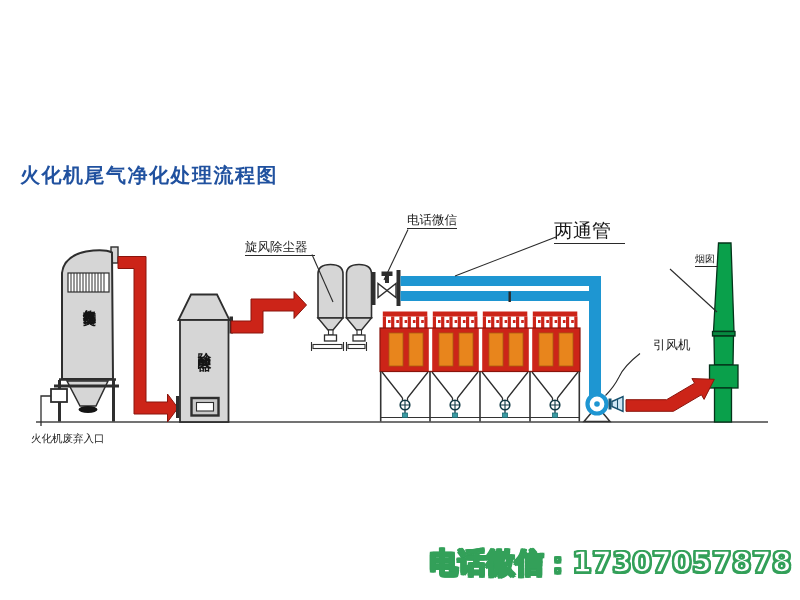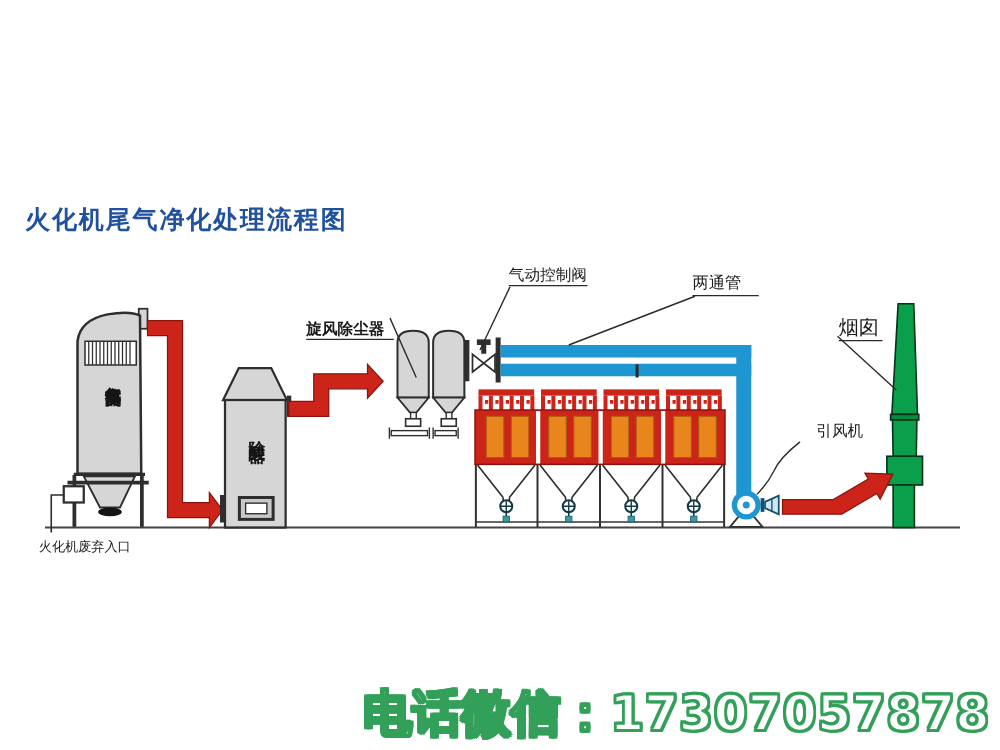--- a/index.html
+++ b/index.html
@@ -8,26 +8,26 @@
   #stage svg{position:absolute;left:0;top:0;}
   .lbl{position:absolute;font-size:12.5px;color:#1a1a1a;line-height:1.15;white-space:nowrap;}
   .underlined{border-bottom:1.2px solid #2a2a2a;padding-bottom:1px;}
   #title{position:absolute;left:20px;top:162px;font-size:20px;font-weight:bold;
          letter-spacing:1.5px;color:#20519f;white-space:nowrap;}
   .vtext{position:absolute;writing-mode:vertical-rl;text-orientation:upright;
          font-weight:bold;color:#151515;white-space:nowrap;}
   #hx-label{left:80px;top:299px;font-size:13px;letter-spacing:0.5px;}
   #deacid-label{left:196px;top:341px;font-size:13.5px;letter-spacing:3px;}
   #inlet-label{left:31px;top:432px;font-size:10.5px;}
-  #cyclone-label{left:245px;top:256px;padding-right:7px;font-weight:bold;}
+  #cyclone-label{left:245px;top:240px;padding-right:7px;}
   #valve-label{left:407px;top:213px;}
-  #pipe-label{left:554px;top:220px;padding-right:14px;font-size:13px;}
-  #chimney-label{left:671px;top:253px;padding-right:3px;font-size:16px;}
+  #pipe-label{left:554px;top:220px;padding-right:14px;font-size:19px;}
+  #chimney-label{left:695px;top:253px;padding-right:3px;font-size:10px;}
   #fan-label{left:640px;top:338px;margin-left:13px;}
-  #phone{position:absolute;right:8px;top:544px;font-size:39px;font-weight:bold;
+  #phone{position:absolute;right:8px;top:544px;font-size:28px;font-weight:bold;
          letter-spacing:0.5px;color:#ffffff;white-space:nowrap;
          -webkit-text-stroke:1.6px #33a059;
          text-shadow:-1.5px -1.5px 0 #33a059,1.5px -1.5px 0 #33a059,
                      -1.5px 1.5px 0 #33a059,1.5px 1.5px 0 #33a059,
                      0 -1.5px 0 #33a059,0 1.5px 0 #33a059,
                      -1.5px 0 0 #33a059,1.5px 0 0 #33a059;}
 </style>
 </head>
 <body>
 
@@ -186,20 +186,20 @@
       <path d="M640,353.5 Q624,366 619,377 Q614,387 605.5,395.5"></path>
     </g>
   </svg>
 
   <div id="title">火化机尾气净化处理流程图</div>
 
   <div id="hx-label" class="vtext">空气热交换器</div>
   <div id="deacid-label" class="vtext">除酸器</div>
 
   <div id="cyclone-label" class="lbl underlined">旋风除尘器</div>
-  <div id="valve-label" class="lbl underlined">气动控制阀</div>
+  <div id="valve-label" class="lbl underlined">电话微信</div>
   <div id="pipe-label" class="lbl underlined">两通管</div>
   <div id="chimney-label" class="lbl underlined">烟囱</div>
   <div id="fan-label" class="lbl">引风机</div>
   <div id="inlet-label" class="lbl">火化机废弃入口</div>
 
   <div id="phone">电话微信：17307057878</div>
 </div>
 
 </body></html>

